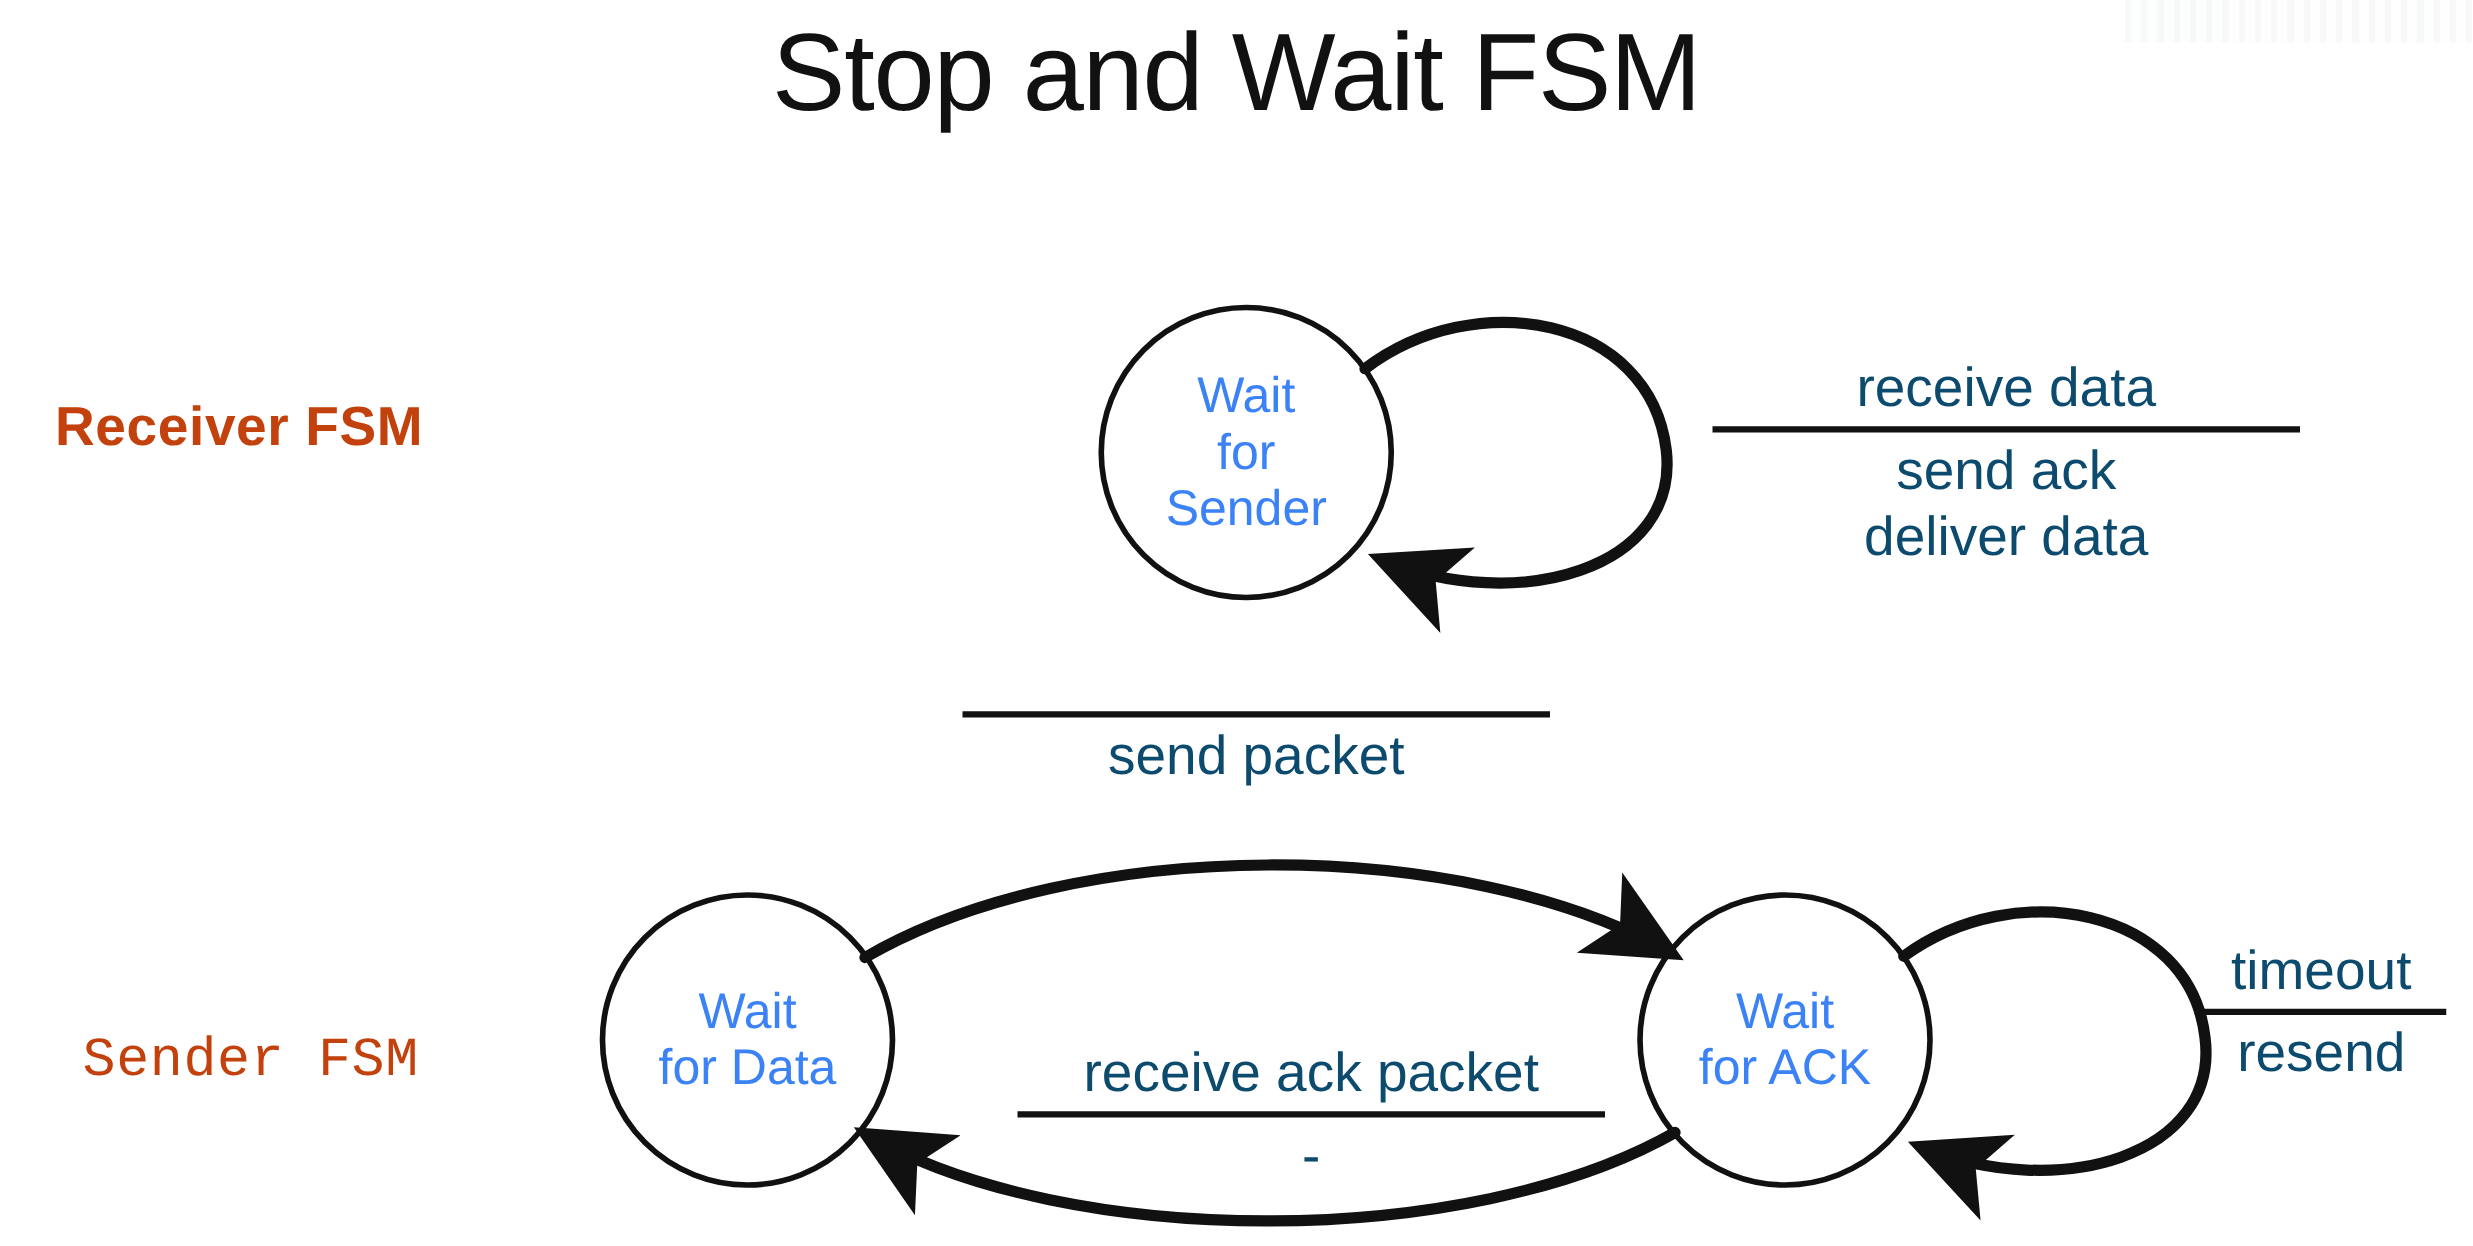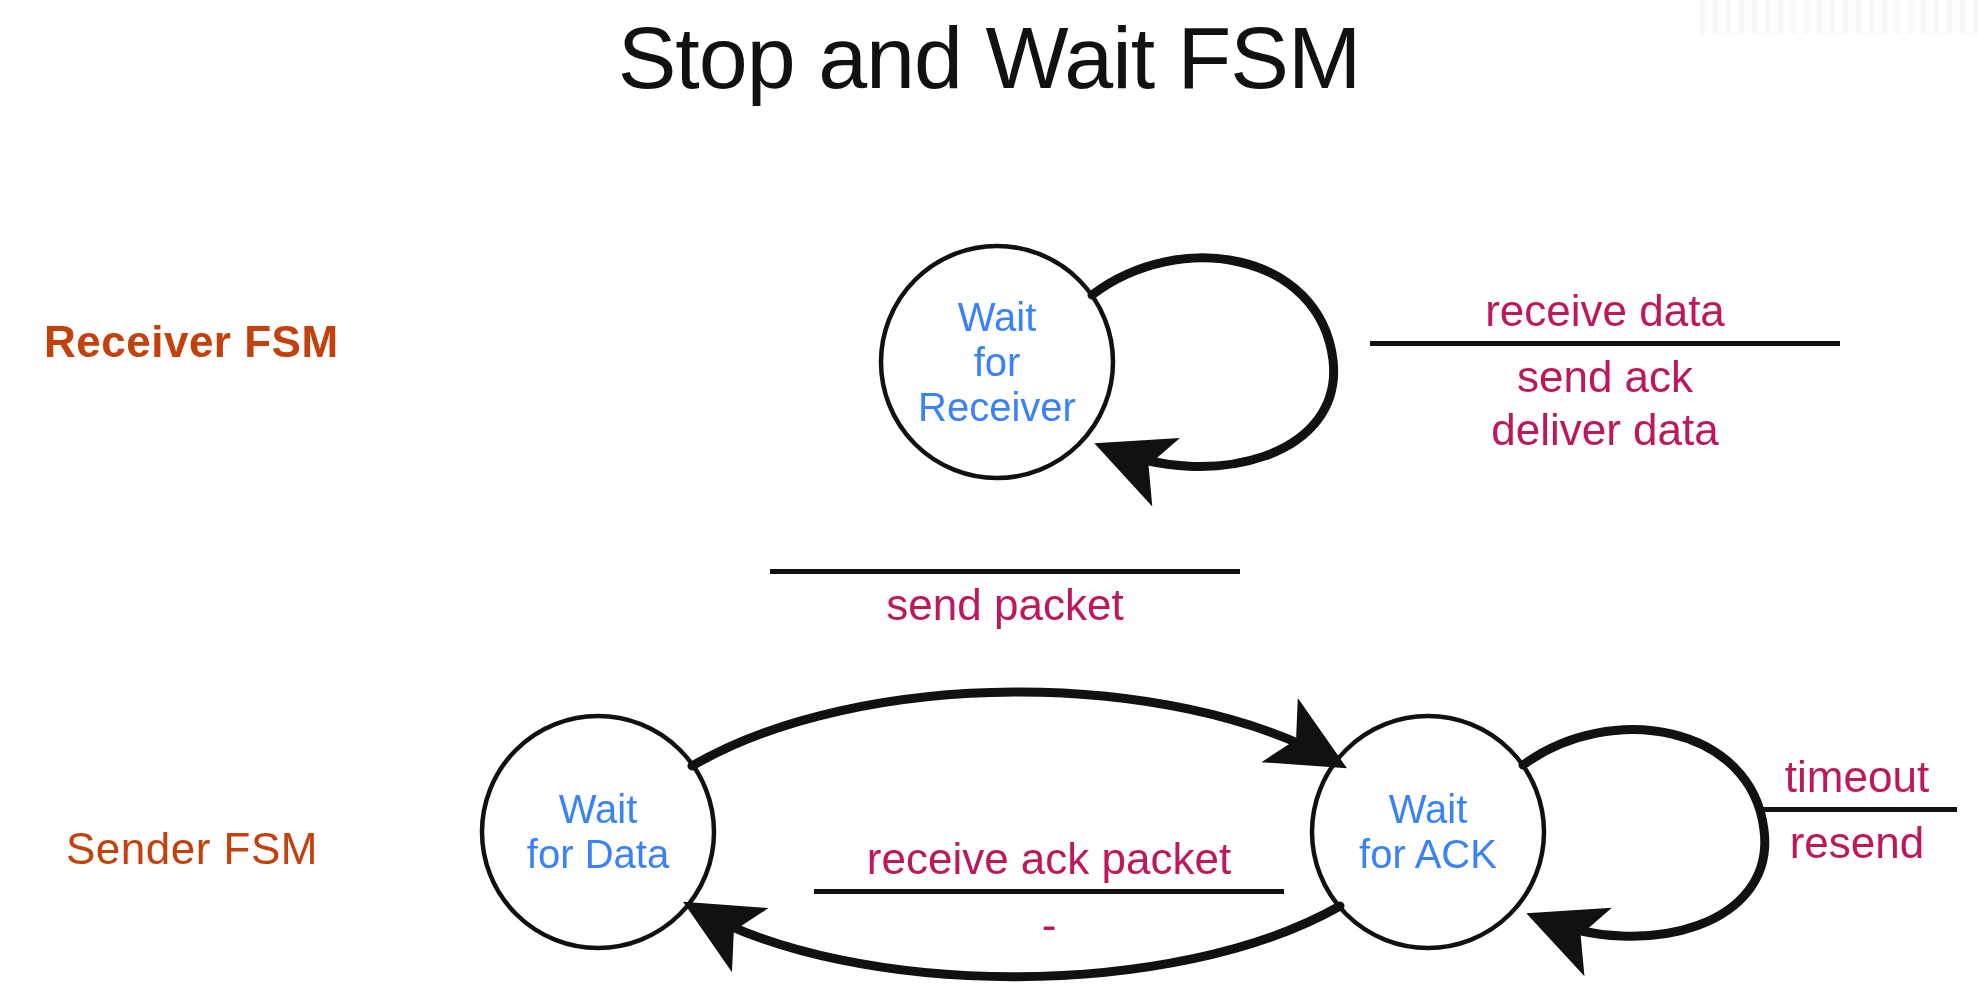--- a/index.html
+++ b/index.html
@@ -50,37 +50,38 @@
     left: 44px;
     top: 320px;
     font-weight: 700;
     letter-spacing: 0.5px;
   }
   .row-label.sender {
     left: 66px;
     top: 827px;
     font-weight: 400;
     letter-spacing: 0.5px;
+    font-family: Liberation Mono, monospace;
   }
   .state-text {
     position: absolute;
     text-align: center;
     font-size: 40px;
     line-height: 1.12;
     color: #3b82f6;
     white-space: nowrap;
     transform: translate(-50%, -50%);
     pointer-events: none;
   }
   .edge-label {
     position: absolute;
     text-align: center;
     font-size: 44px;
     line-height: 1.22;
-    color: #be185d;
+    color: #0c4a6e;
     white-space: nowrap;
   }
   .edge-label .lbl-line {
     display: block;
   }
   .edge-label .rule {
     display: block;
     height: 5px;
     background: #111111;
     margin: 3px auto 4px auto;
@@ -162,21 +163,21 @@
     <path d="M 1523 765 C 1612 700 1752 726 1764 830 C 1776 924 1648 962 1538 918" fill="none" stroke="#111111" stroke-width="9" stroke-linecap="round" marker-end="url(#arrowhead)"></path>
   </svg>
 
   <div class="row-label receiver">Receiver FSM</div>
 
   <div class="row-label sender">Sender FSM</div>
 
   <div class="state-text" style="left:997px; top:362px;">
     <span>Wait</span><br>
     <span>for</span><br>
-    <span>Receiver</span>
+    <span>Sender</span>
   </div>
 
   <div class="state-text" style="left:598px; top:832px;">
     <span>Wait</span><br>
     <span>for Data</span>
   </div>
 
   <div class="state-text" style="left:1428px; top:832px;">
     <span>Wait</span><br>
     <span>for ACK</span>

